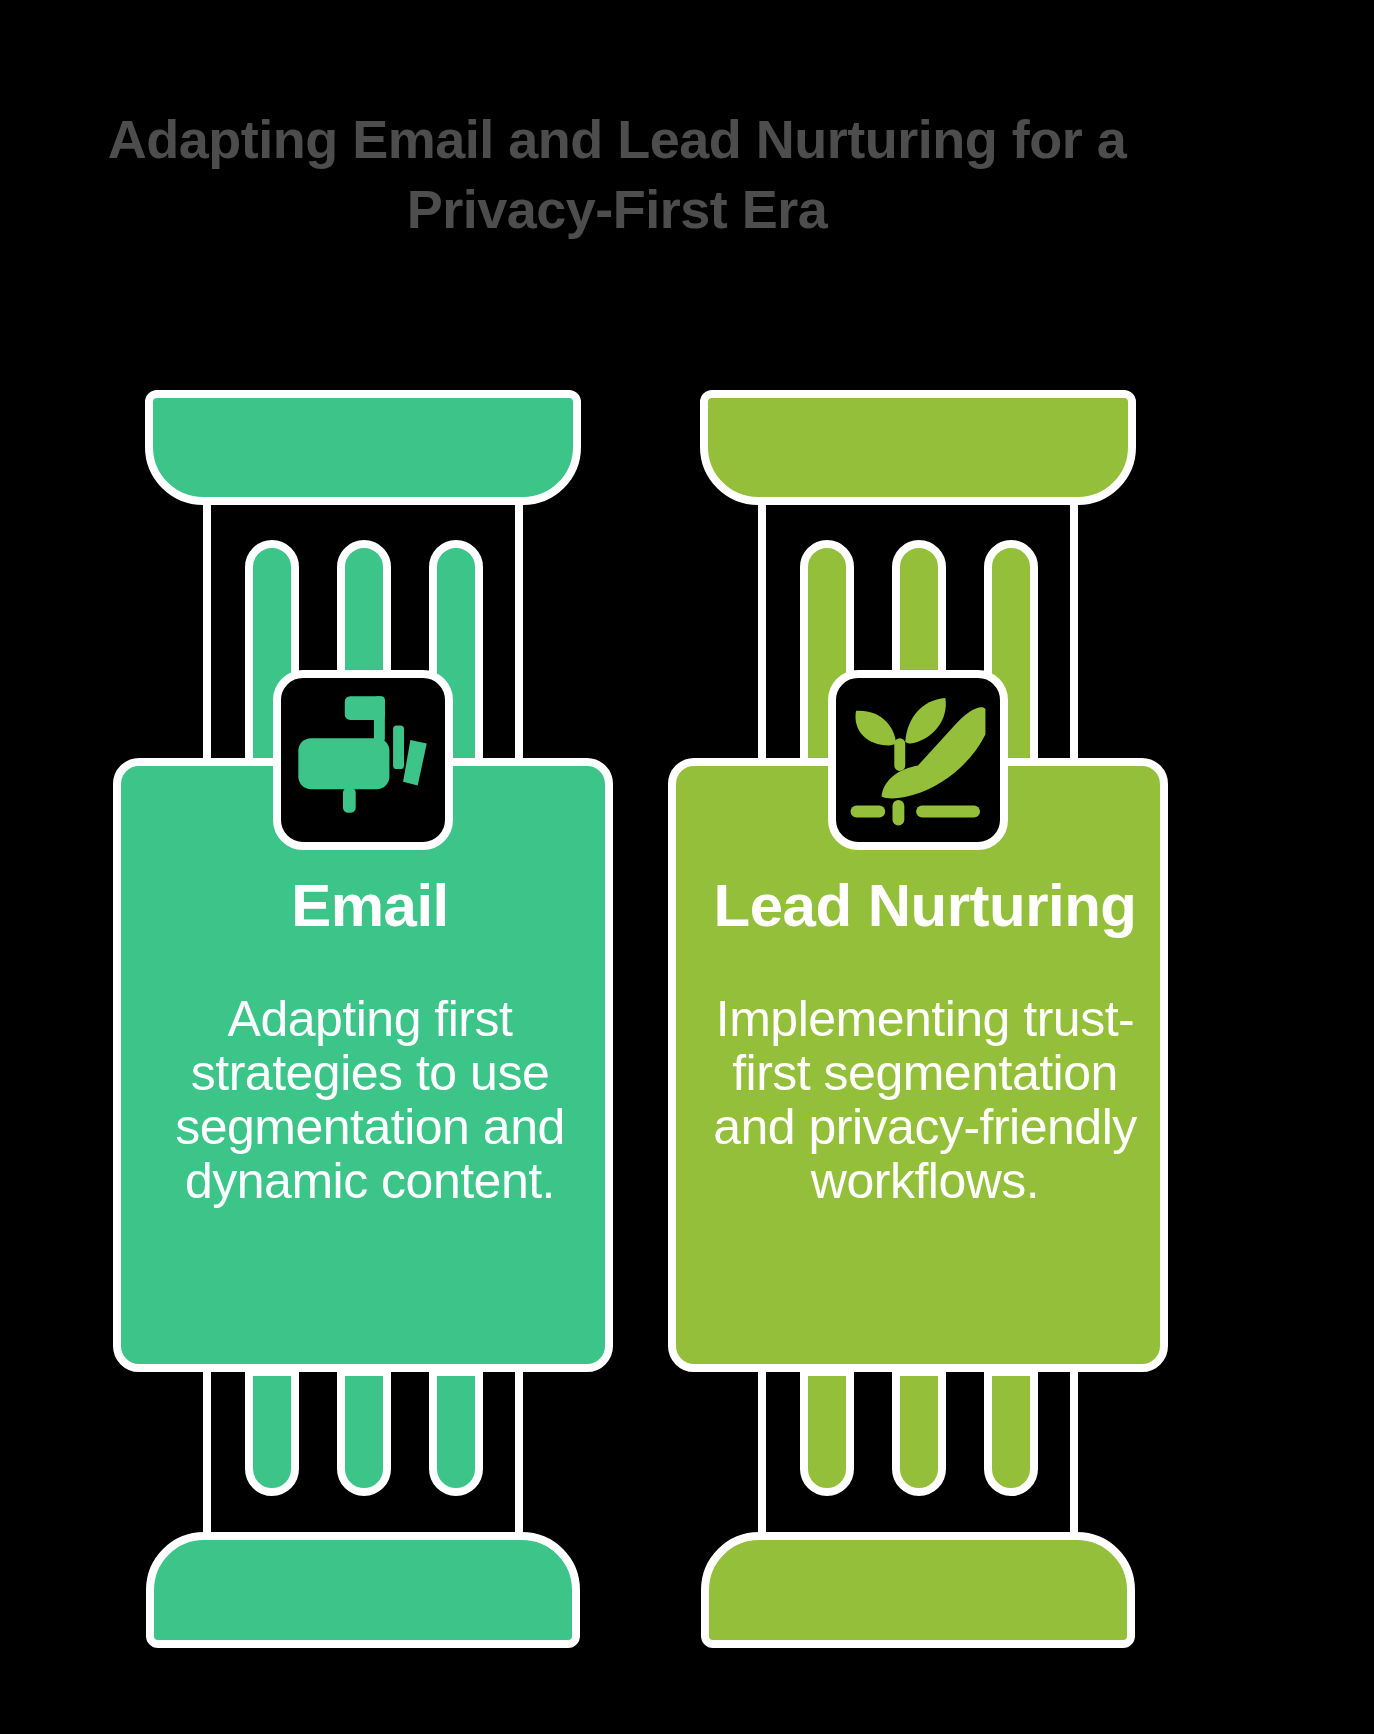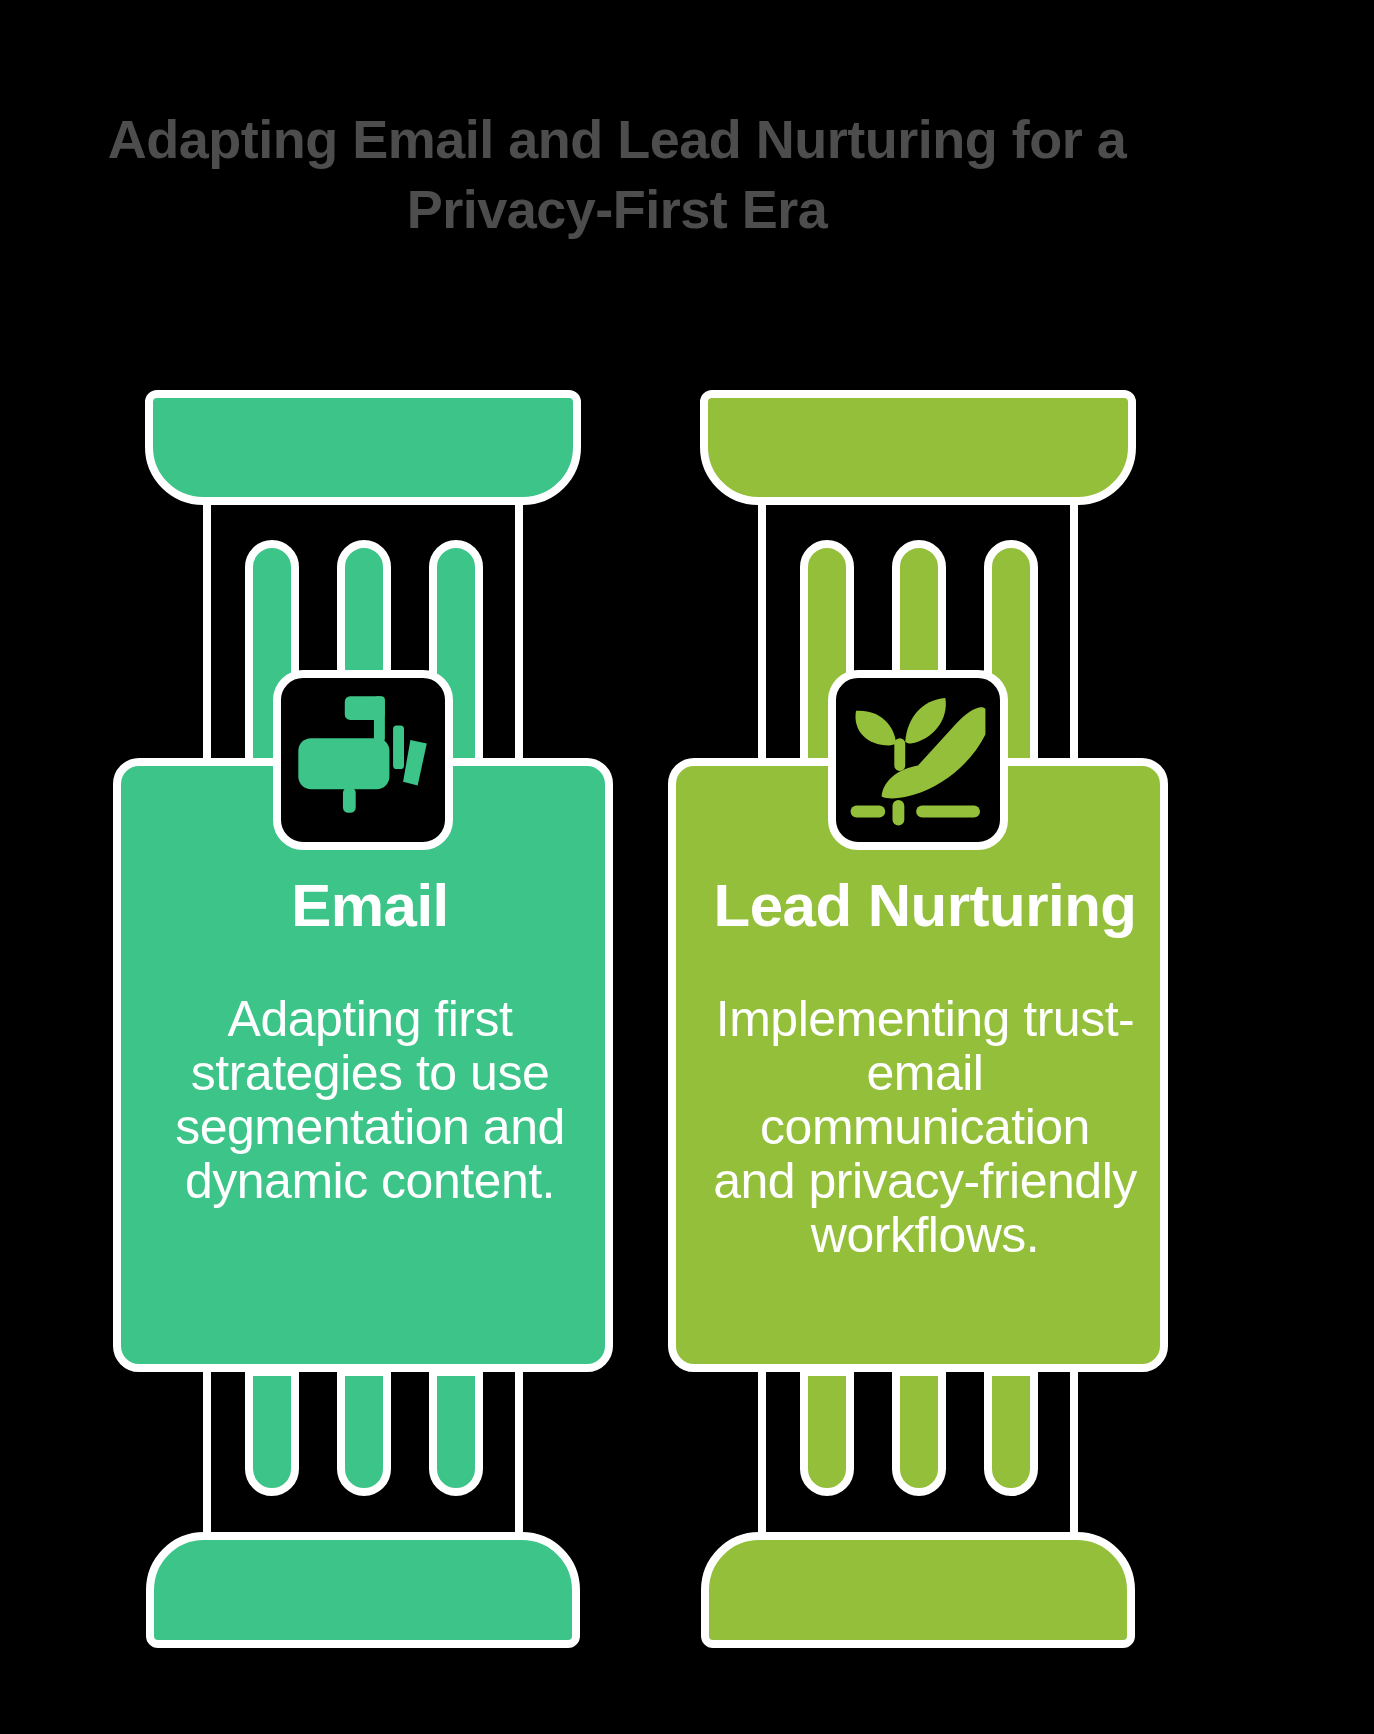--- a/index.html
+++ b/index.html
@@ -184,21 +184,21 @@
     <div class="bar bottom b3"></div>
     <div class="capital"></div>
     <div class="base"></div>
 
     <div class="card">
       <div class="card-heading">
           <div>Lead Nurturing</div>
         </div>
       <div class="card-body">
           <div>Implementing trust-</div>
-          <div>email communication</div>
+          <div>first segmentation</div>
           <div>and privacy-friendly</div>
           <div>workflows.</div>
         </div>
     </div>
 
     <div class="icon-box">
       <svg viewBox="0 0 180 180">
 
         <path class="glyph" d="M66 72 C64 50 46 34 22 36 C18 58 34 74 58 74 C61 74 64 73 66 72 Z"></path>
 

